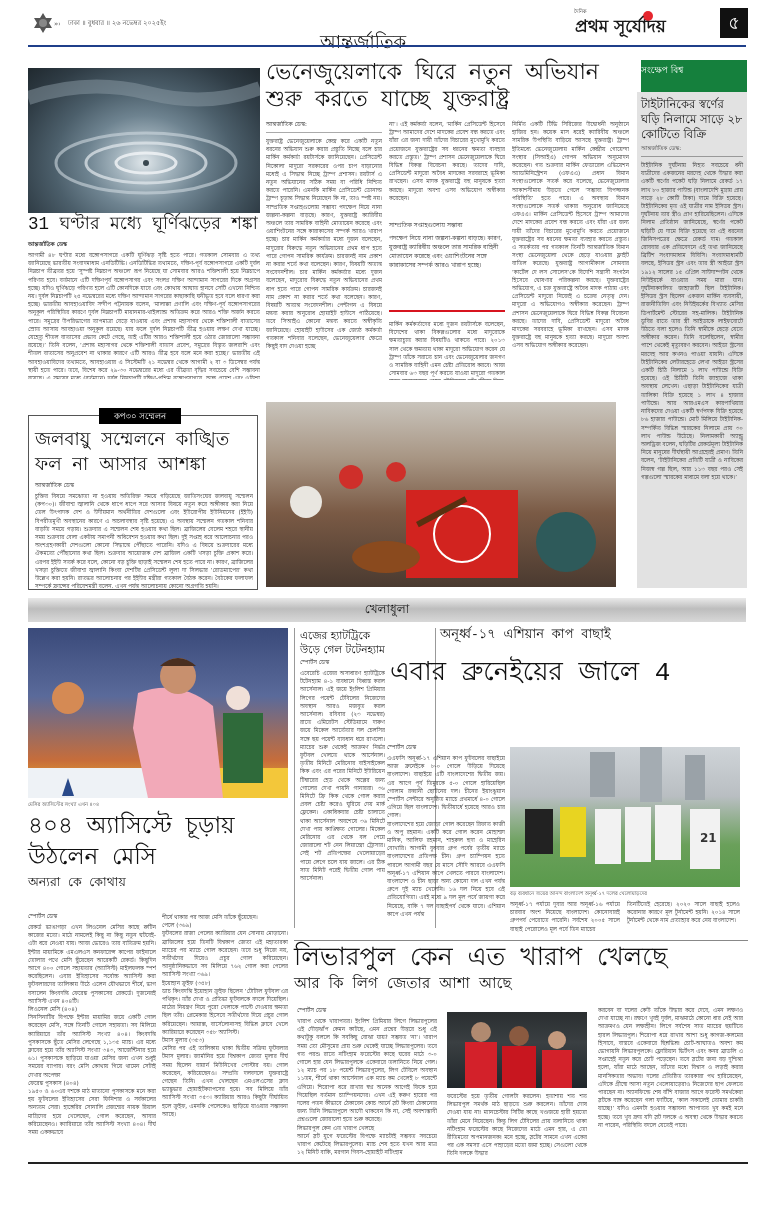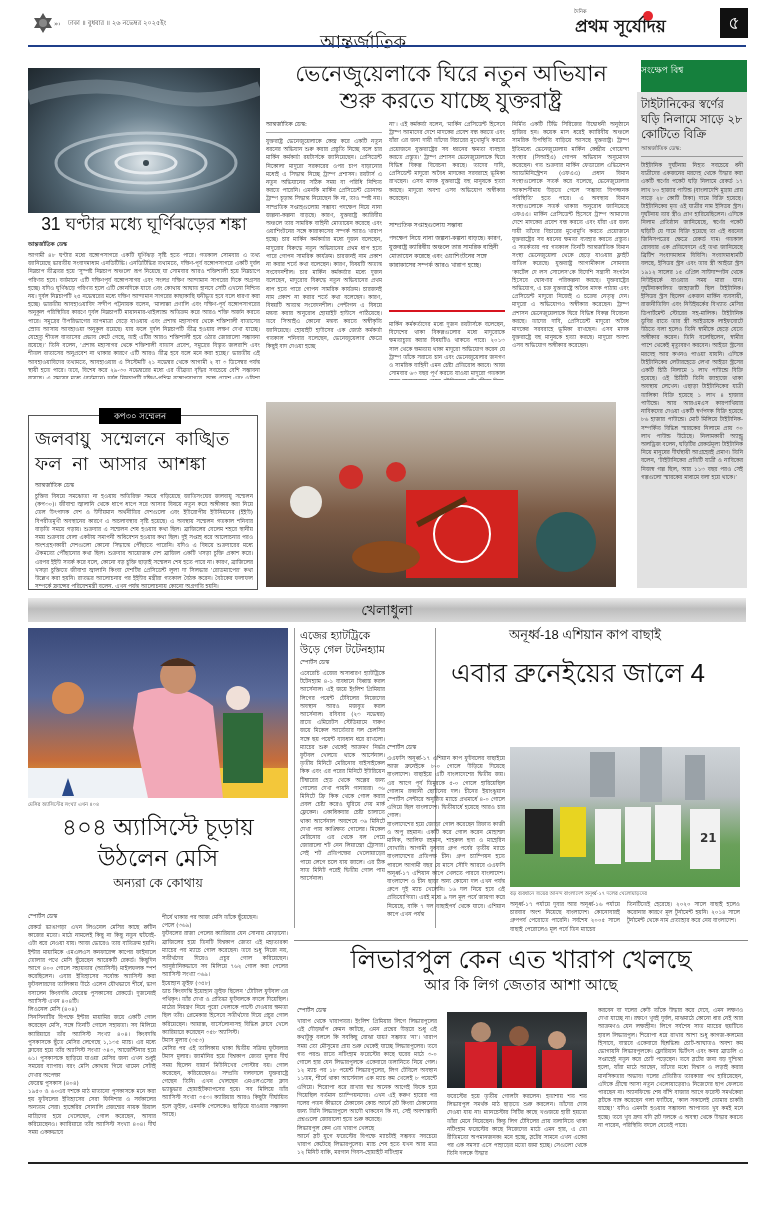--- a/index.html
+++ b/index.html
@@ -1,20 +1,20 @@
 <!DOCTYPE html>
 <html><head>
 <meta charset="utf-8">
 <style>
 *{box-sizing:border-box;margin:0;padding:0}
 body{width:768px;height:1207px;background:#fff;font-family:"DejaVu Sans",sans-serif;color:#111;position:relative;overflow:hidden}
 .abs{position:absolute}
 .body-text{font-size:5.6px;line-height:8.2px;color:#333;text-align:justify;overflow:hidden}
 .desk{font-size:5.6px;font-weight:bold;color:#222;margin-bottom:2px}
-.hl{font-family:Liberation Sans, sans-serif;color:#111;text-align:center;line-height:1.15}
+.hl{font-family:Liberation Mono, monospace;color:#111;text-align:left;line-height:1.15}
 .photo{overflow:hidden}
 .caption{font-size:5px;color:#444}
 .rule{background:#1f3f8a}
 </style>
 </head>
 <body>
 
 <div class="abs" style="left:0;top:0;width:768px;height:44px">
   <svg class="abs" style="left:30px;top:12px" width="30" height="26" viewBox="0 0 30 26">
     <polygon points="13,1 16,6 22,6 19,11 22,16 16,16 13,21 10,16 4,16 7,11 4,6 10,6" fill="#555"></polygon>
@@ -96,21 +96,21 @@
     <span>কপ৩০ সম্মেলন</span>
   </div>
   <div style="position:absolute;left:6px;top:12px;width:215px;font-size:18px;line-height:25px;font-family:Liberation Mono, monospace;color:#111">জলবায়ু সম্মেলনে কাঙ্খিত ফল না আসার আশঙ্কা</div>
   <div style="position:absolute;left:6px;top:65px;width:218px">
     <div class="desk" style="font-weight:normal">আন্তর্জাতিক ডেস্ক</div>
     <div class="body-text" style="height:96px">চুক্তির বিষয়ে সমঝোতা না হওয়ায় অতিরিক্ত সময়ে গড়িয়েছে জাতিসংঘের জলবায়ু সম্মেলন (কপ৩০)। জীবাশ্ম জ্বালানি থেকে ধাপে ধাপে সরে আসার বিষয়ে নতুন করে অঙ্গীকার করা নিয়ে তেল উৎপাদক দেশ ও উদীয়মান অর্থনীতির দেশগুলো এবং ইউরোপীয় ইউনিয়নের (ইইউ) বিপরীতমুখী অবস্থানের কারণে এ অচলাবস্থার সৃষ্টি হয়েছে। এ অবস্থায় সম্মেলন গতকাল শনিবার বাড়তি সময়ে গড়ায়। শুক্রবার এ সম্মেলন শেষ হওয়ার কথা ছিল। ব্রাজিলের বেলেম শহরে স্থানীয় সময় শুক্রবার বেলা একটায় সমাপনী অধিবেশন হওয়ার কথা ছিল। দুই সপ্তাহ ধরে আলোচনার পরও অংশগ্রহণকারী দেশগুলো কোনো সিদ্ধান্তে পৌঁছাতে পারেনি। যদিও এ বিষয়ে শুক্রবারের মধ্যে ঐকমত্যে পৌঁছানোর কথা ছিল। শুক্রবার আয়োজক দেশ ব্রাজিল একটি খসড়া চুক্তি প্রকাশ করে। এরপর ইইউ সতর্ক করে বলে, কোনো বড় চুক্তি ছাড়াই সম্মেলন শেষ হতে পারে না। কারণ, ব্রাজিলের খসড়া চুক্তিতে জীবাশ্ম জ্বালানি কিংবা দেশটির প্রেসিডেন্ট লুলা দা সিলভার ‘রোডম্যাপের’ কথা উল্লেখ করা হয়নি। রাতভর আলোচনার পর ইইউর মন্ত্রীরা গতকাল বৈঠক করেন। বৈঠকের ফলাফল সম্পর্কে ফ্রান্সের পরিবেশমন্ত্রী বলেন, এখন পর্যন্ত আলোচনায় কোনো অগ্রগতি হয়নি।</div>
   </div>
 </div>
 
 <div class="abs" style="left:28px;top:598px;width:718px;height:24px;background:linear-gradient(180deg,#e9e9e9,#bdbdbd 45%,#d8d8d8);text-align:center">
-  <span style="font-size:14px;line-height:24px;font-family:Liberation Sans, sans-serif;color:#111">খেলাধুলা</span>
+  <span style="font-size:12px;line-height:24px;font-family:Liberation Mono, monospace;color:#111">খেলাধুলা</span>
 </div>
 
 <div class="abs photo" style="left:28px;top:628px;width:260px;height:170px;background:linear-gradient(180deg,#3a4a7a 0%,#5a6a9a 40%,#c76d3a 78%,#f1c22e 100%)">
   <svg width="260" height="170" viewBox="0 0 260 170">
     <rect x="0" y="140" width="260" height="30" fill="#f3c73a"></rect>
     <rect x="0" y="140" width="160" height="30" fill="#eef2f6"></rect>
     <polygon points="40,150 34,168 46,168" fill="#2a4a8a"></polygon>
     <path d="M110 65 Q150 50 185 78 L195 170 L120 170 L105 100 Z" fill="#f2a9b8"></path>
     <circle cx="150" cy="48" r="18" fill="#c8906e"></circle>
     <path d="M132 38 Q150 22 168 38" fill="#4a2f20"></path>
@@ -140,21 +140,21 @@
 ডাচ কিংবদন্তি ইয়োহান ক্রুইফ ছিলেন ‘টোটাল ফুটবল’এর পথিকৃৎ। তাঁর দেখা ও প্রতিভা ফুটবলকে বদলে দিয়েছিল। মাঠের নিয়ন্ত্রণ নিয়ে পুরো খেলাকে পাল্টে দেওয়ার ক্ষমতা ছিল তাঁর। প্লেমেকার হিসেবে সতীর্থদের দিয়ে প্রচুর গোল করিয়েছেন। আয়াক্স, বার্সেলোনাসহ বিভিন্ন ক্লাবে খেলে ক্যারিয়ারে করেছেন ৩৫৮ অ্যাসিস্ট।
 টমাস মুলার (৩৫৩)
 মেসির পর এই তালিকায় থাকা দ্বিতীয় সক্রিয় ফুটবলার টমাস মুলার। জার্মানির হয়ে বিশ্বকাপ জেতা মুলার দীর্ঘ সময় ছিলেন বায়ার্ন মিউনিখের পোস্টার বয়। গোল করেছেন, করিয়েছেনও। সম্প্রতি দলবদলে যুক্তরাষ্ট্রে গেছেন তিনি। এখন খেলছেন এমএলএসের ক্লাব ভ্যাঙ্কুভার হোয়াইটক্যাপসের হয়ে। সব মিলিয়ে তাঁর অ্যাসিস্ট সংখ্যা ৩৫৩। ক্যারিয়ার আরও কিছুটা দীর্ঘায়িত হলে ক্রুইফ, এমনকি পেলেকেও ছাড়িয়ে যাওয়ার সম্ভাবনা আছে।</div>
 
 <div class="abs" style="left:294px;top:628px;width:142px;height:300px;border-left:1px solid #999;border-right:1px solid #999;padding:0 5px">
   <div style="font-size:10.5px;line-height:14px;font-family:'DejaVu Serif',serif;color:#111;width:85px">এজের হ্যাটট্রিকে উড়ে গেল টটেনহ্যাম</div>
   <div class="desk" style="font-weight:normal;margin-top:2px">স্পোর্টস ডেস্ক</div>
   <div class="body-text" style="width:85px;height:240px">এবেরেচি এজের অসাধারণ হ্যাটট্রিকে টটেনহ্যাম ৪-১ ব্যবধানে বিধ্বস্ত করল আর্সেনাল। এই জয়ে ইংলিশ প্রিমিয়ার লিগের পয়েন্ট টেবিলের নিজেদের অবস্থান আরও মজবুত করল আর্সেনাল। রবিবার (২৩ নভেম্বর) রাতে এমিরেটস স্টেডিয়ামে দারুণ জয়ে মিকেল আর্তেতার দল চেলসির সঙ্গে ছয় পয়েন্ট ব্যবধান ধরে রাখলো। ম্যাচের শুরু থেকেই আক্রমণ নির্ভর ফুটবল খেলতে থাকে আর্সেনাল। তৃতীয় মিনিটে মেরিনোর বাইসাইকেল কিক এবং এর পরের মিনিটে ইউরিয়েন টিম্বারের হেড থেকে অল্পের জন্য গোলের দেখা পায়নি গানাররা। ৩৬ মিনিটে ফ্রি কিক থেকে গোল করার প্রবল চেষ্টা করেও ঘুরিয়ে দেয় মার্ক ফ্লেকেন। একাধিকবার চেষ্টা চালাতে থাকা আর্সেনাল অবশেষে ৩৬ মিনিটে দেখা পায় কাঙ্ক্ষিত গোলের। মিকেল মেরিনোর এর থেকে বল পেয়ে জোরালো শট নেন লিয়ান্দ্রো ট্রোসার। সেই শট প্রতিপক্ষের খেলোয়াড়ের পায়ে লেগে চলে যায় জালে। এর ঠিক সাত মিনিট পরেই দ্বিতীয় গোল পায় আর্সেনাল।</div>
 </div>
 
-<div class="abs hl" style="left:440px;top:628px;width:290px;font-size:13px">অনূর্ধ্ব-18 এশিয়ান কাপ বাছাই</div>
+<div class="abs hl" style="left:440px;top:628px;width:290px;font-size:13px">অনূর্ধ্ব-১৭ এশিয়ান কাপ বাছাই</div>
 <div class="abs hl" style="left:390px;top:654px;width:376px;font-size:26px;line-height:38px">
   <div>এবার ব্রুনেইয়ের জালে 4</div>
 </div>
 <div class="abs" style="left:387px;top:743px;width:118px;height:185px">
   <div class="desk" style="font-weight:normal">স্পোর্টস ডেস্ক</div>
   <div class="body-text" style="white-space:pre-line;height:175px">এএফসি অনূর্ধ্ব-১৭ এশিয়ান কাপ ফুটবলের বাছাইয়ে আজ ব্রুনেইকে ৮-০ গোলে উড়িয়ে দিয়েছে বাংলাদেশ। বাছাইয়ে এটি বাংলাদেশের দ্বিতীয় জয়। এর আগে পূর্ব তিমুরকে ৫-০ গোলে হারিয়েছিল গোলাম রব্বানী ছোটনের দল। চীনের ইয়াংঝুয়ান স্পোর্টস সেন্টারে অনুষ্ঠিত ম্যাচে প্রথমার্ধে ৪-০ গোলে এগিয়ে ছিল বাংলাদেশ। দ্বিতীয়ার্ধে হয়েছে আরও চার গোল।
 বাংলাদেশের হয়ে জোড়া গোল করেছেন রিফাত কাজী ও অপু রহমান। একটি করে গোল করেন মোহাম্মদ মানিক, আলিফ রহমান, শাহরুল হুদা ও মাহেরিন বোখারি। আগামী বুধবার গ্রুপ পর্বের তৃতীয় ম্যাচে বাংলাদেশের প্রতিপক্ষ চীন। গ্রুপ চ্যাম্পিয়ন হতে পারলে আগামী বছর যে মাসে সৌদি আরবে এএফসি অনূর্ধ্ব-১৭ এশিয়ান কাপে খেলতে পারবে বাংলাদেশ। বাংলাদেশ ও চীন ছাড়া অন্য কোনো দল এখন পর্যন্ত গ্রুপে দুই ম্যাচ খেলেনি। ১৬ দল নিয়ে হবে এই প্রতিযোগিতা। এরই মধ্যে ৯ দল মূল পর্বে জায়গা করে নিয়েছে, বাকি ৭ দল বাছাইপর্ব থেকে যাবে। এশিয়ান কাপে এখন পর্যন্ত</div>
 </div>
 <div class="abs photo" style="left:510px;top:747px;width:230px;height:140px;background:linear-gradient(180deg,#cfd4d8 0%,#b9bec2 35%,#6aa05a 70%,#5a9a4c 100%)">
   <svg width="230" height="140" viewBox="0 0 230 140">

